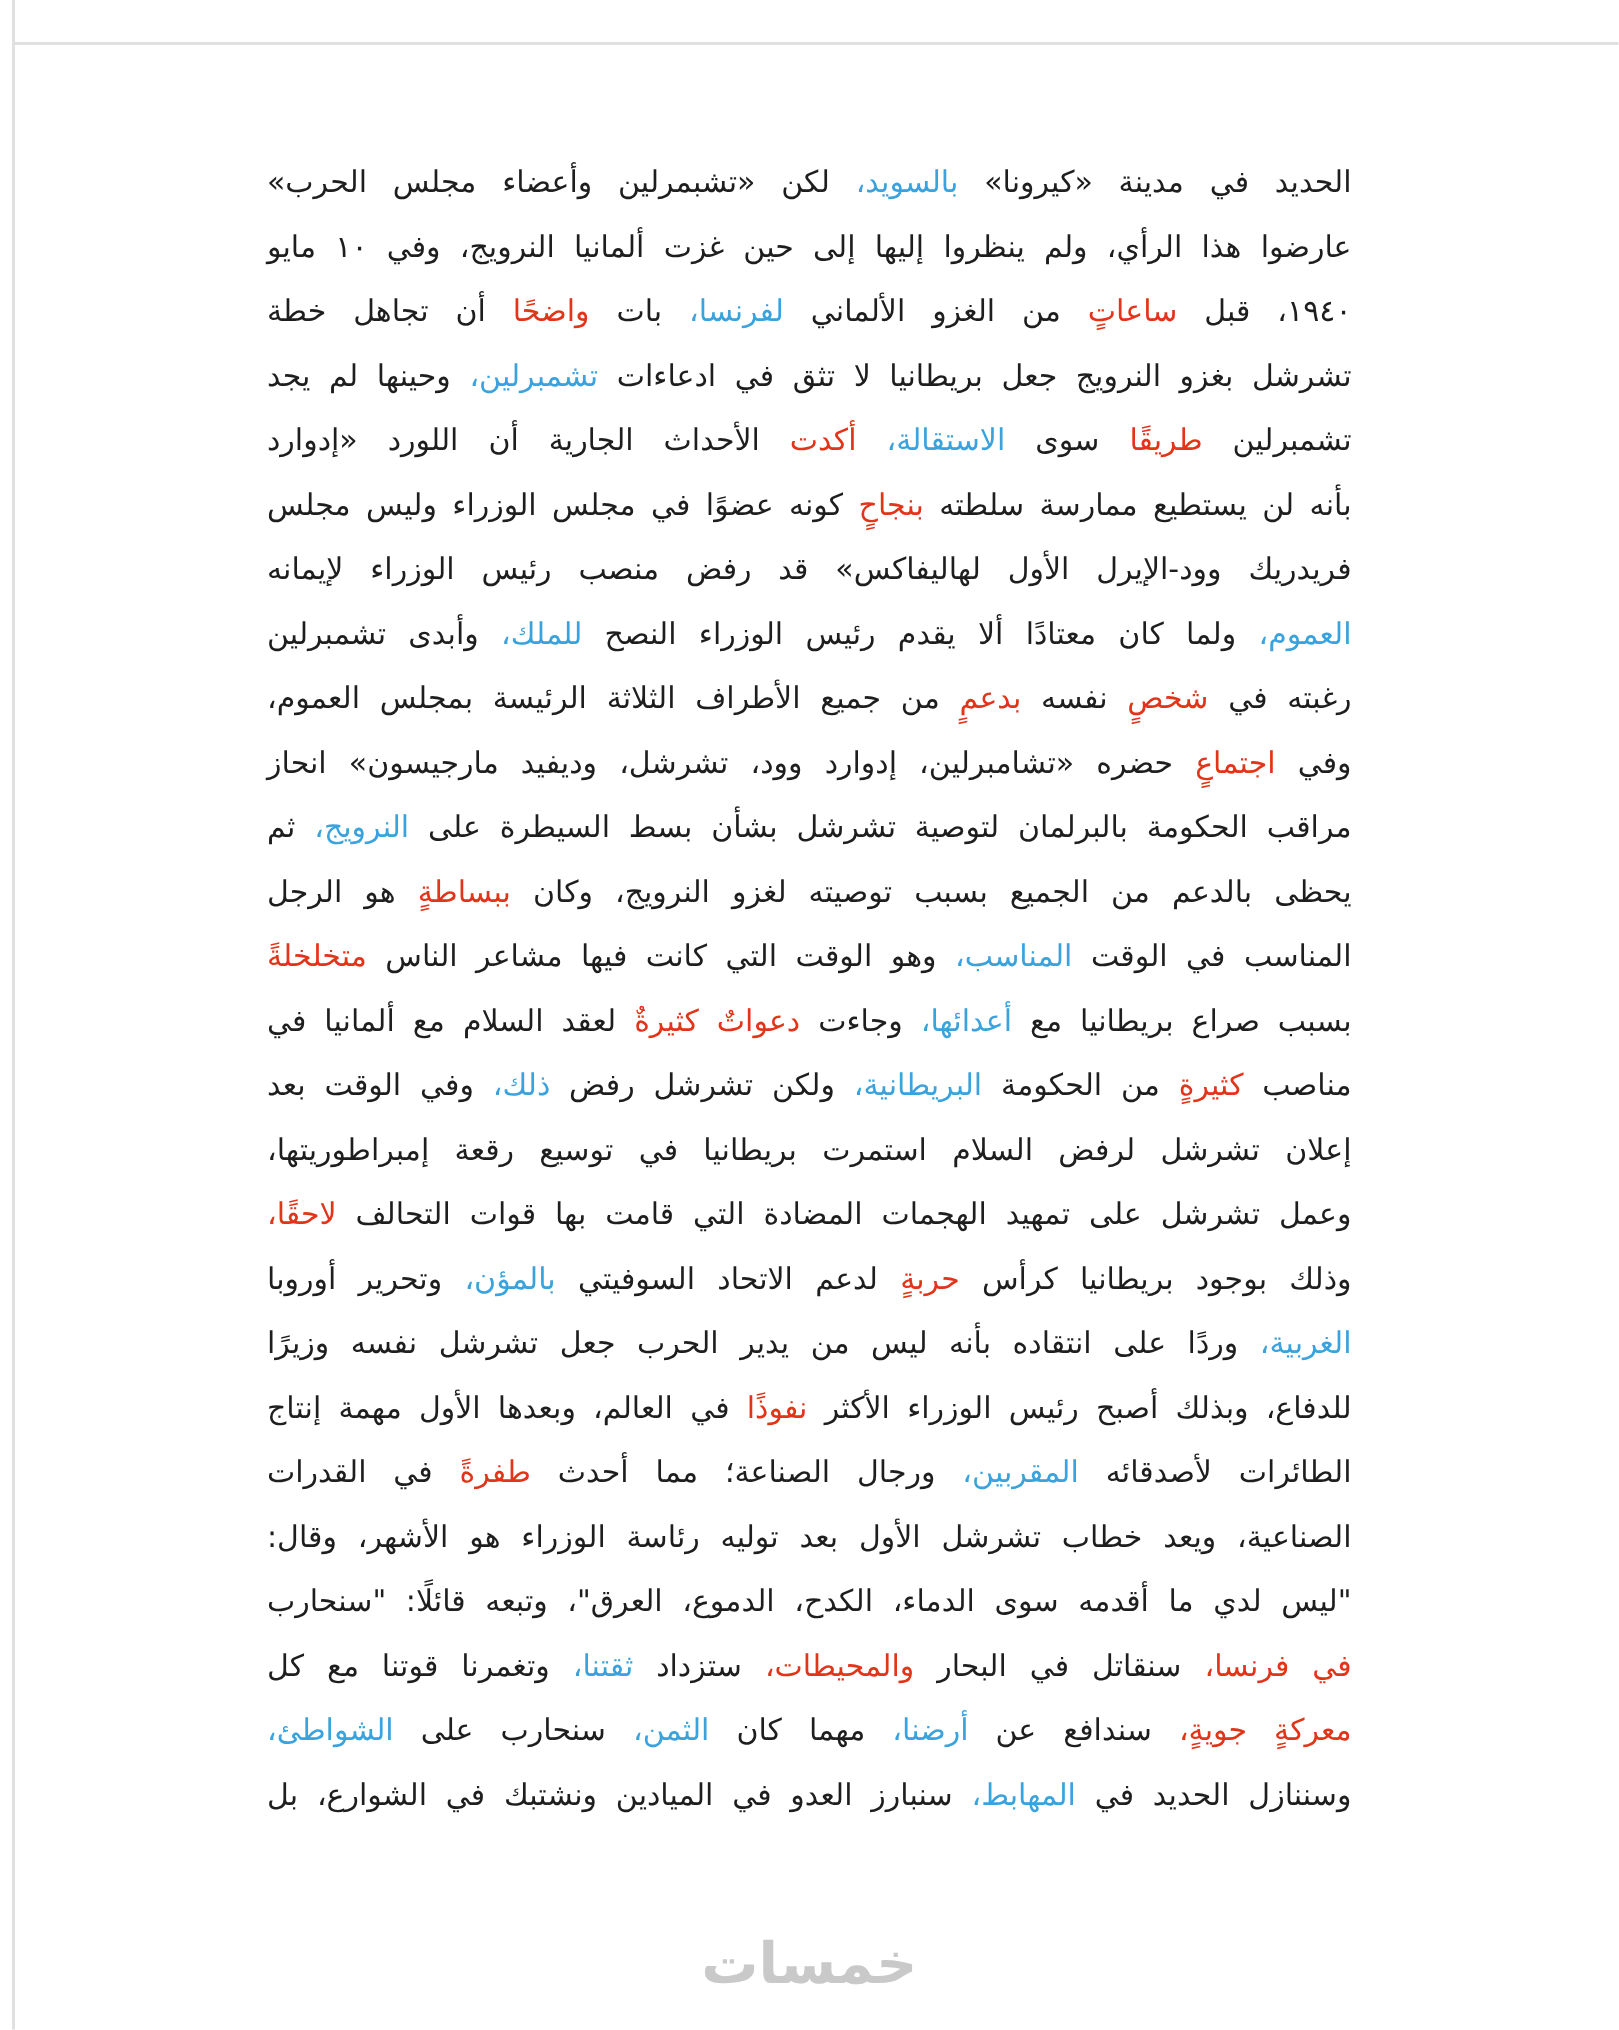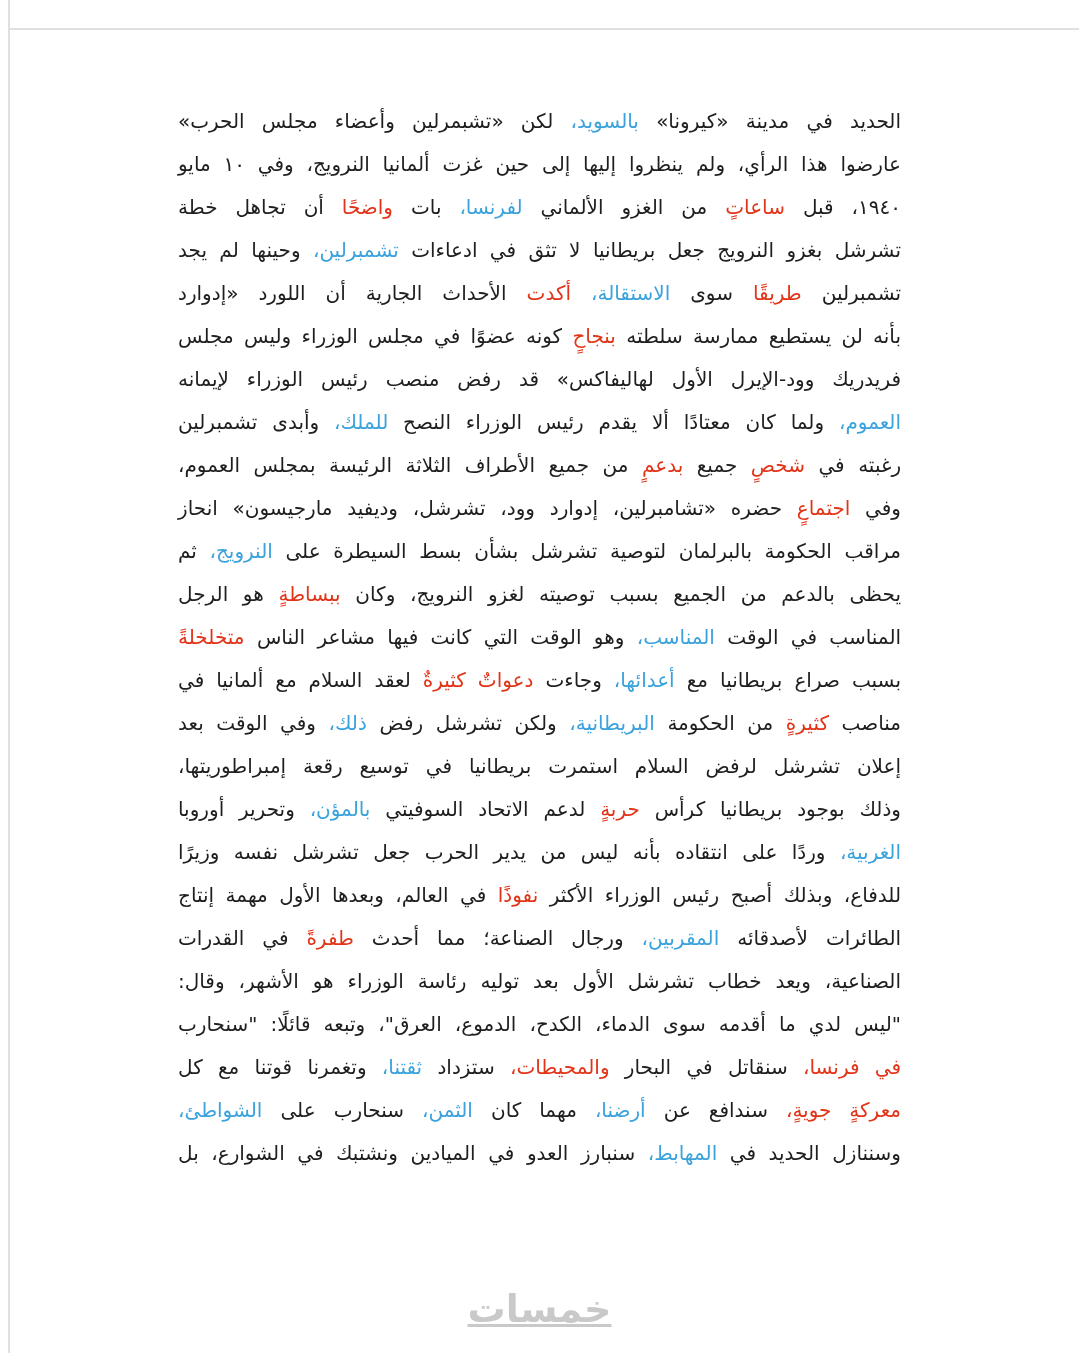--- a/index.html
+++ b/index.html
@@ -43,47 +43,47 @@
   .c-b{color:var(--blue);}
   .watermark{
     position:absolute;
     bottom:22px;left:0;right:0;
     text-align:center;
     direction:rtl;
     font-size:38px;
     font-weight:bold;
     letter-spacing:1px;
     color:var(--watermark);
-    text-decoration:underline;
   }
 </style>
 </head>
 <body>
 
 <div>
   <div class="frame-h"></div>
   <div class="frame-v"></div>
 
   <div class="doc" dir="rtl">
       <div class="line"><span class="c-k">الحديد في مدينة «كيرونا»</span> <span class="c-b">بالسويد،</span> <span class="c-k">لكن «تشبمرلين وأعضاء مجلس الحرب»</span></div>
       <div class="line"><span class="c-k">عارضوا هذا الرأي، ولم ينظروا إليها إلى حين غزت ألمانيا النرويج، وفي ١٠ مايو</span></div>
       <div class="line"><span class="c-k">١٩٤٠، قبل</span> <span class="c-r">ساعاتٍ</span> <span class="c-k">من الغزو الألماني</span> <span class="c-b">لفرنسا،</span> <span class="c-k">بات</span> <span class="c-r">واضحًا</span> <span class="c-k">أن تجاهل خطة</span></div>
       <div class="line"><span class="c-k">تشرشل بغزو النرويج جعل بريطانيا لا تثق في ادعاءات</span> <span class="c-b">تشمبرلين،</span> <span class="c-k">وحينها لم يجد</span></div>
       <div class="line"><span class="c-k">تشمبرلين</span> <span class="c-r">طريقًا</span> <span class="c-k">سوى</span> <span class="c-b">الاستقالة،</span> <span class="c-r">أكدت</span> <span class="c-k">الأحداث الجارية أن اللورد «إدوارد</span></div>
       <div class="line"><span class="c-k">بأنه لن يستطيع ممارسة سلطته</span> <span class="c-r">بنجاحٍ</span> <span class="c-k">كونه عضوًا في مجلس الوزراء وليس مجلس</span></div>
       <div class="line"><span class="c-k">فريدريك وود-الإيرل الأول لهاليفاكس» قد رفض منصب رئيس الوزراء لإيمانه</span></div>
       <div class="line"><span class="c-b">العموم،</span> <span class="c-k">ولما كان معتادًا ألا يقدم رئيس الوزراء النصح</span> <span class="c-b">للملك،</span> <span class="c-k">وأبدى تشمبرلين</span></div>
-      <div class="line"><span class="c-k">رغبته في</span> <span class="c-r">شخصٍ</span> <span class="c-k">جميع</span> <span class="c-r">بدعمٍ</span> <span class="c-k">من جميع الأطراف الثلاثة الرئيسة بمجلس العموم،</span></div>
+      <div class="line"><span class="c-k">رغبته في</span> <span class="c-r">شخصٍ</span> <span class="c-k">نفسه</span> <span class="c-r">بدعمٍ</span> <span class="c-k">من جميع الأطراف الثلاثة الرئيسة بمجلس العموم،</span></div>
       <div class="line"><span class="c-k">وفي</span> <span class="c-r">اجتماعٍ</span> <span class="c-k">حضره «تشامبرلين، إدوارد وود، تشرشل، وديفيد مارجيسون» انحاز</span></div>
       <div class="line"><span class="c-k">مراقب الحكومة بالبرلمان لتوصية تشرشل بشأن بسط السيطرة على</span> <span class="c-b">النرويج،</span> <span class="c-k">ثم</span></div>
       <div class="line"><span class="c-k">يحظى بالدعم من الجميع بسبب توصيته لغزو النرويج، وكان</span> <span class="c-r">ببساطةٍ</span> <span class="c-k">هو الرجل</span></div>
       <div class="line"><span class="c-k">المناسب في الوقت</span> <span class="c-b">المناسب،</span> <span class="c-k">وهو الوقت التي كانت فيها مشاعر الناس</span> <span class="c-r">متخلخلةً</span></div>
       <div class="line"><span class="c-k">بسبب صراع بريطانيا مع</span> <span class="c-b">أعدائها،</span> <span class="c-k">وجاءت</span> <span class="c-r">دعواتٌ كثيرةٌ</span> <span class="c-k">لعقد السلام مع ألمانيا في</span></div>
       <div class="line"><span class="c-k">مناصب</span> <span class="c-r">كثيرةٍ</span> <span class="c-k">من الحكومة</span> <span class="c-b">البريطانية،</span> <span class="c-k">ولكن تشرشل رفض</span> <span class="c-b">ذلك،</span> <span class="c-k">وفي الوقت بعد</span></div>
       <div class="line"><span class="c-k">إعلان تشرشل لرفض السلام استمرت بريطانيا في توسيع رقعة إمبراطوريتها،</span></div>
+      <div class="line"><span class="c-k">وعمل تشرشل على تمهيد الهجمات المضادة التي قامت بها قوات التحالف</span> <span class="c-r">لاحقًا،</span></div>
       <div class="line"><span class="c-k">وذلك بوجود بريطانيا كرأس</span> <span class="c-r">حربةٍ</span> <span class="c-k">لدعم الاتحاد السوفيتي</span> <span class="c-b">بالمؤن،</span> <span class="c-k">وتحرير أوروبا</span></div>
       <div class="line"><span class="c-b">الغربية،</span> <span class="c-k">وردًا على انتقاده بأنه ليس من يدير الحرب جعل تشرشل نفسه وزيرًا</span></div>
       <div class="line"><span class="c-k">للدفاع، وبذلك أصبح رئيس الوزراء الأكثر</span> <span class="c-r">نفوذًا</span> <span class="c-k">في العالم، وبعدها الأول مهمة إنتاج</span></div>
       <div class="line"><span class="c-k">الطائرات لأصدقائه</span> <span class="c-b">المقربين،</span> <span class="c-k">ورجال الصناعة؛ مما أحدث</span> <span class="c-r">طفرةً</span> <span class="c-k">في القدرات</span></div>
       <div class="line"><span class="c-k">الصناعية، ويعد خطاب تشرشل الأول بعد توليه رئاسة الوزراء هو الأشهر، وقال:</span></div>
       <div class="line"><span class="c-k">"ليس لدي ما أقدمه سوى الدماء، الكدح، الدموع، العرق"، وتبعه قائلًا: "سنحارب</span></div>
       <div class="line"><span class="c-r">في فرنسا،</span> <span class="c-k">سنقاتل في البحار</span> <span class="c-r">والمحيطات،</span> <span class="c-k">ستزداد</span> <span class="c-b">ثقتنا،</span> <span class="c-k">وتغمرنا قوتنا مع كل</span></div>
       <div class="line"><span class="c-r">معركةٍ جويةٍ،</span> <span class="c-k">سندافع عن</span> <span class="c-b">أرضنا،</span> <span class="c-k">مهما كان</span> <span class="c-b">الثمن،</span> <span class="c-k">سنحارب على</span> <span class="c-b">الشواطئ،</span></div>
       <div class="line"><span class="c-k">وسننازل الحديد في</span> <span class="c-b">المهابط،</span> <span class="c-k">سنبارز العدو في الميادين ونشتبك في الشوارع، بل</span></div>
     </div>

